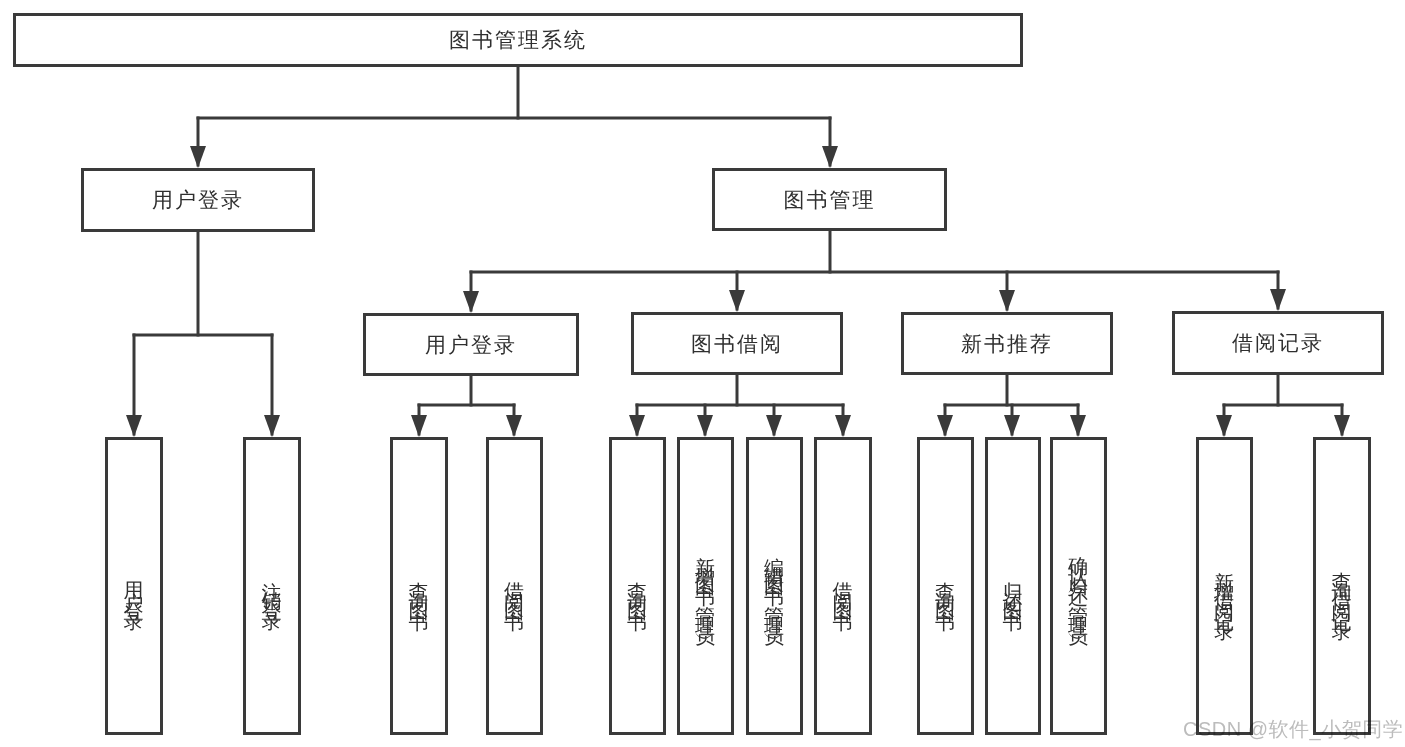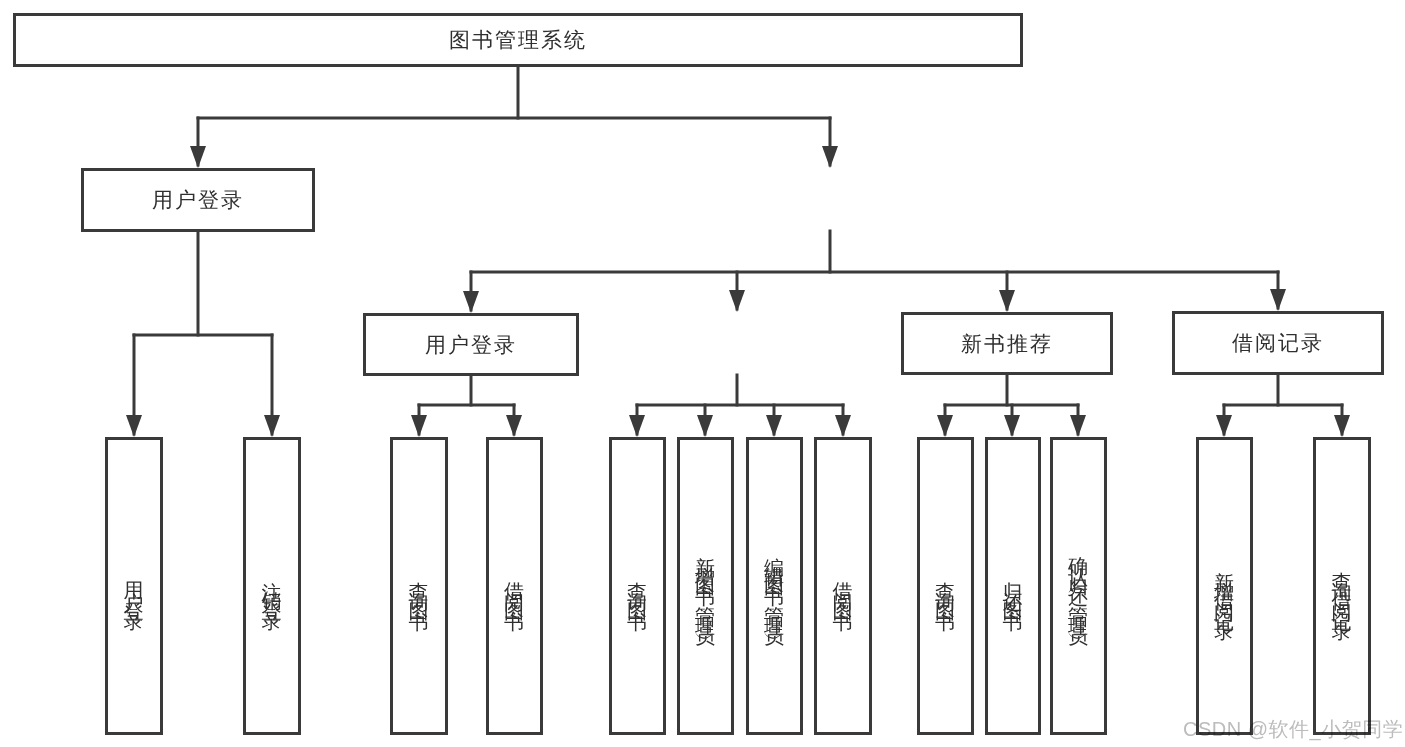--- a/index.html
+++ b/index.html
@@ -99,22 +99,24 @@
       <path class="wire" d="M1278 375 V405"></path>
       <path class="wire" d="M1224 405 H1342"></path>
       <path class="wire" d="M1224 405 V434" marker-end="url(#arrow)"></path>
       <path class="wire" d="M1342 405 V434" marker-end="url(#arrow)"></path>
     </g>
   </svg>
 
   <div class="node hbox" style="left:13px;top:13px;width:1010px;height:54px;">图书管理系统</div>
 
   <div class="node hbox" style="left:81px;top:168px;width:234px;height:64px;">用户登录</div>
+  <div class="node hbox" style="left:712px;top:168px;width:235px;height:63px;">图书管理</div>
 
   <div class="node hbox" style="left:363px;top:313px;width:216px;height:63px;">用户登录</div>
+  <div class="node hbox" style="left:631px;top:312px;width:212px;height:63px;">图书借阅</div>
   <div class="node hbox" style="left:901px;top:312px;width:212px;height:63px;">新书推荐</div>
   <div class="node hbox" style="left:1172px;top:311px;width:212px;height:64px;">借阅记录</div>
 
   <div class="node vbox" style="left:105px;top:437px;width:58px;height:298px;">
     <span>用户登录</span>
   </div>
   <div class="node vbox" style="left:243px;top:437px;width:58px;height:298px;">
     <span>注销登录</span>
   </div>
 

